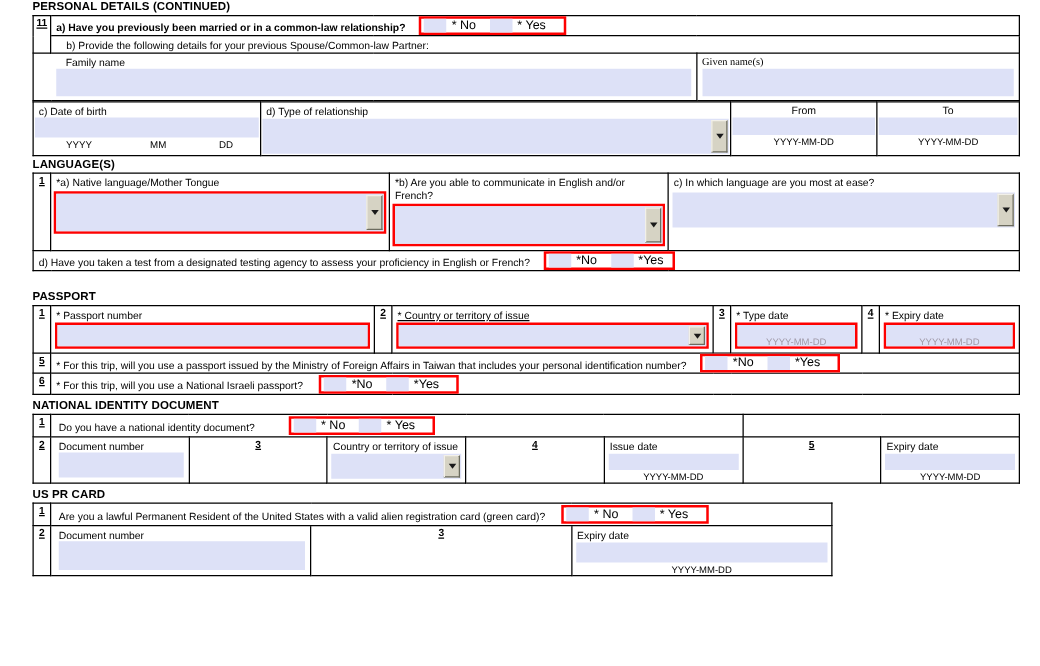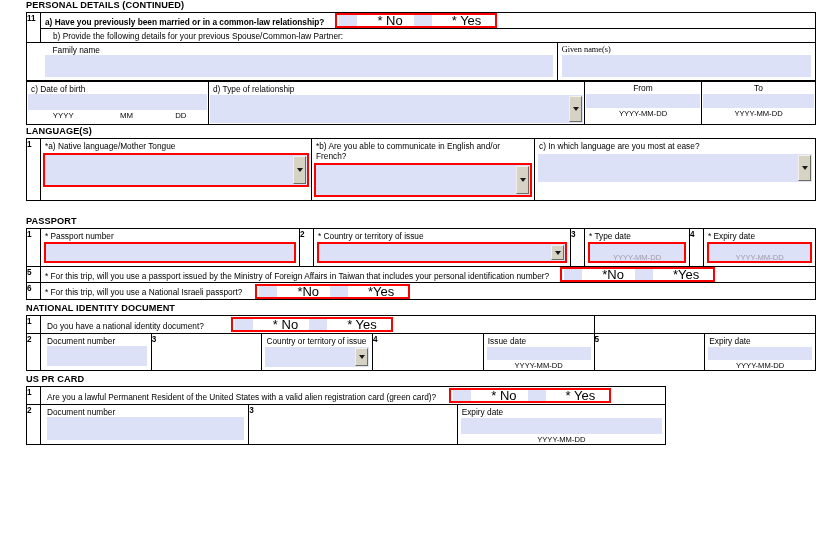--- a/index.html
+++ b/index.html
@@ -38,25 +38,26 @@
     background: #fff;
   }
   .tbl td {
     border: 1px solid #000;
     vertical-align: top;
     padding: 0;
     position: relative;
   }
   .numcell {
     width: 13px;
-    text-align: left;
+    text-align: center;
     font-weight: bold;
     font-size: 8.2px;
     vertical-align: top;
     padding-top: 1px !important;
+    text-decoration: underline;
   }
   .lbl {
     padding: 2px 3px 0 4px;
     line-height: 10px;
     display: block;
   }
   .lbl.bold { font-weight: bold; }
 
   
   .fld {
@@ -88,22 +89,22 @@
     box-sizing: border-box;
     vertical-align: middle;
   }
   .yn .box {
     width: 18px;
     height: 11px;
     background: #dde1f7;
     display: inline-block;
   }
   .yn .opt {
-    font-size: 13px;
-    padding: 0 11px 0 20px;
+    font-size: 10px;
+    padding: 0 11px 0 4px;
     white-space: nowrap;
     line-height: 11px;
   }
 
   
   .ddwrap { position: relative; }
   .ddbtn {
     position: absolute;
     top: 1px;
     right: 1px;
@@ -255,37 +256,50 @@
         </div>
       </td>
       <td>
         <span class="lbl">c) In which language are you most at ease?</span>
         <div class="ddwrap" style="margin:3px 3px 4px 3px;">
           <div class="fld" style="height:28px;"></div>
           <div class="ddbtn"></div>
         </div>
       </td>
     </tr>
+    <tr>
+      <td colspan="4" style="height:15px;">
+        <div style="display:flex; align-items:center; height:15px;">
+          <span class="lbl" style="padding-top:2px;">d) Have you taken a test from a designated testing agency to assess your proficiency in English or French?</span>
+          <span class="redbox yn" style="margin-left:8px; height:15px;">
+            <span class="box"></span>
+            <span class="opt">*No</span>
+            <span class="box"></span>
+            <span class="opt" style="padding-right:4px;">*Yes</span>
+          </span>
+        </div>
+      </td>
+    </tr>
   </tbody>
     </table>
 
   <div class="sec-title" style="margin-top:15px;">PASSPORT</div>
 
   <table class="tbl" style="width:790px; margin-top:1px;">
     <tbody>
         <tr>
       <td class="numcell">1</td>
       <td style="width:258px;">
         <span class="lbl">* Passport number</span>
         <div class="redwrap" style="margin:1px 3px 3px 3px;">
           <div class="fld" style="height:17px;"></div>
         </div>
       </td>
       <td class="numcell">2</td>
-      <td style="width:256px;">
+      <td style="width:256px;text-decoration:underline;">
         <span class="lbl">* Country or territory of issue</span>
         <div class="redwrap" style="margin:1px 3px 3px 3px;">
           <div class="ddwrap">
             <div class="fld" style="height:17px;"></div>
             <div class="ddbtn"></div>
           </div>
         </div>
       </td>
       <td class="numcell">3</td>
       <td style="width:104px;">

